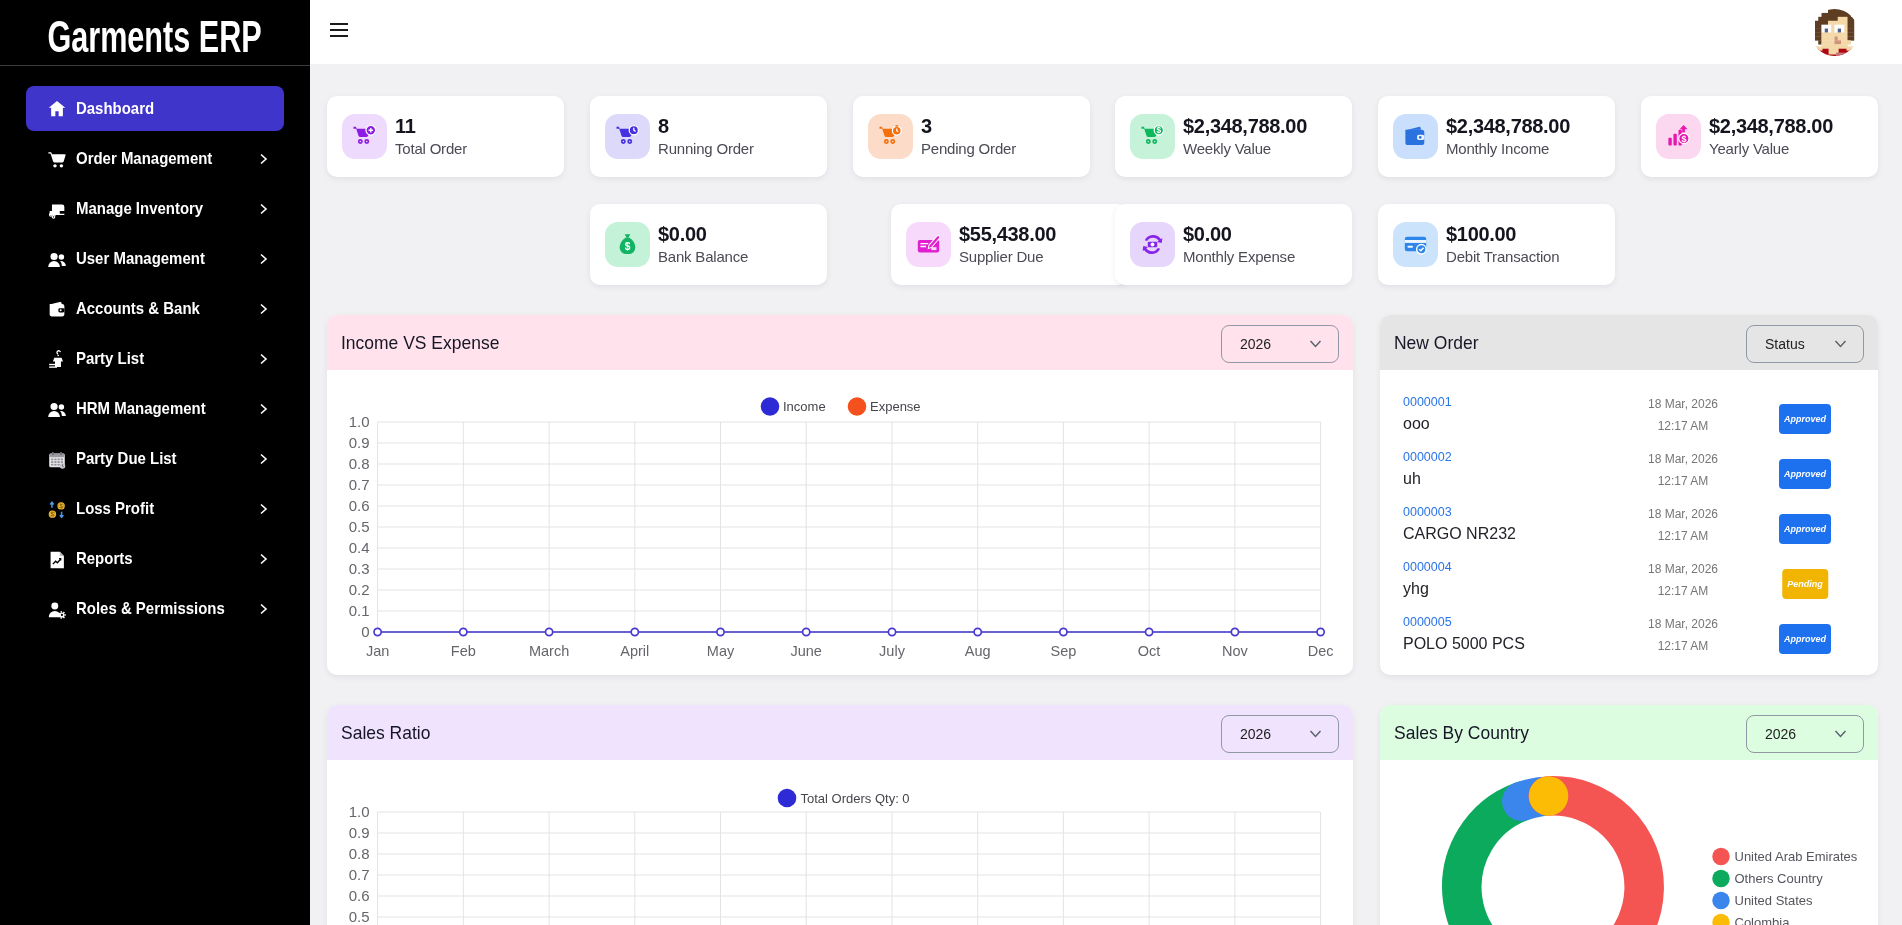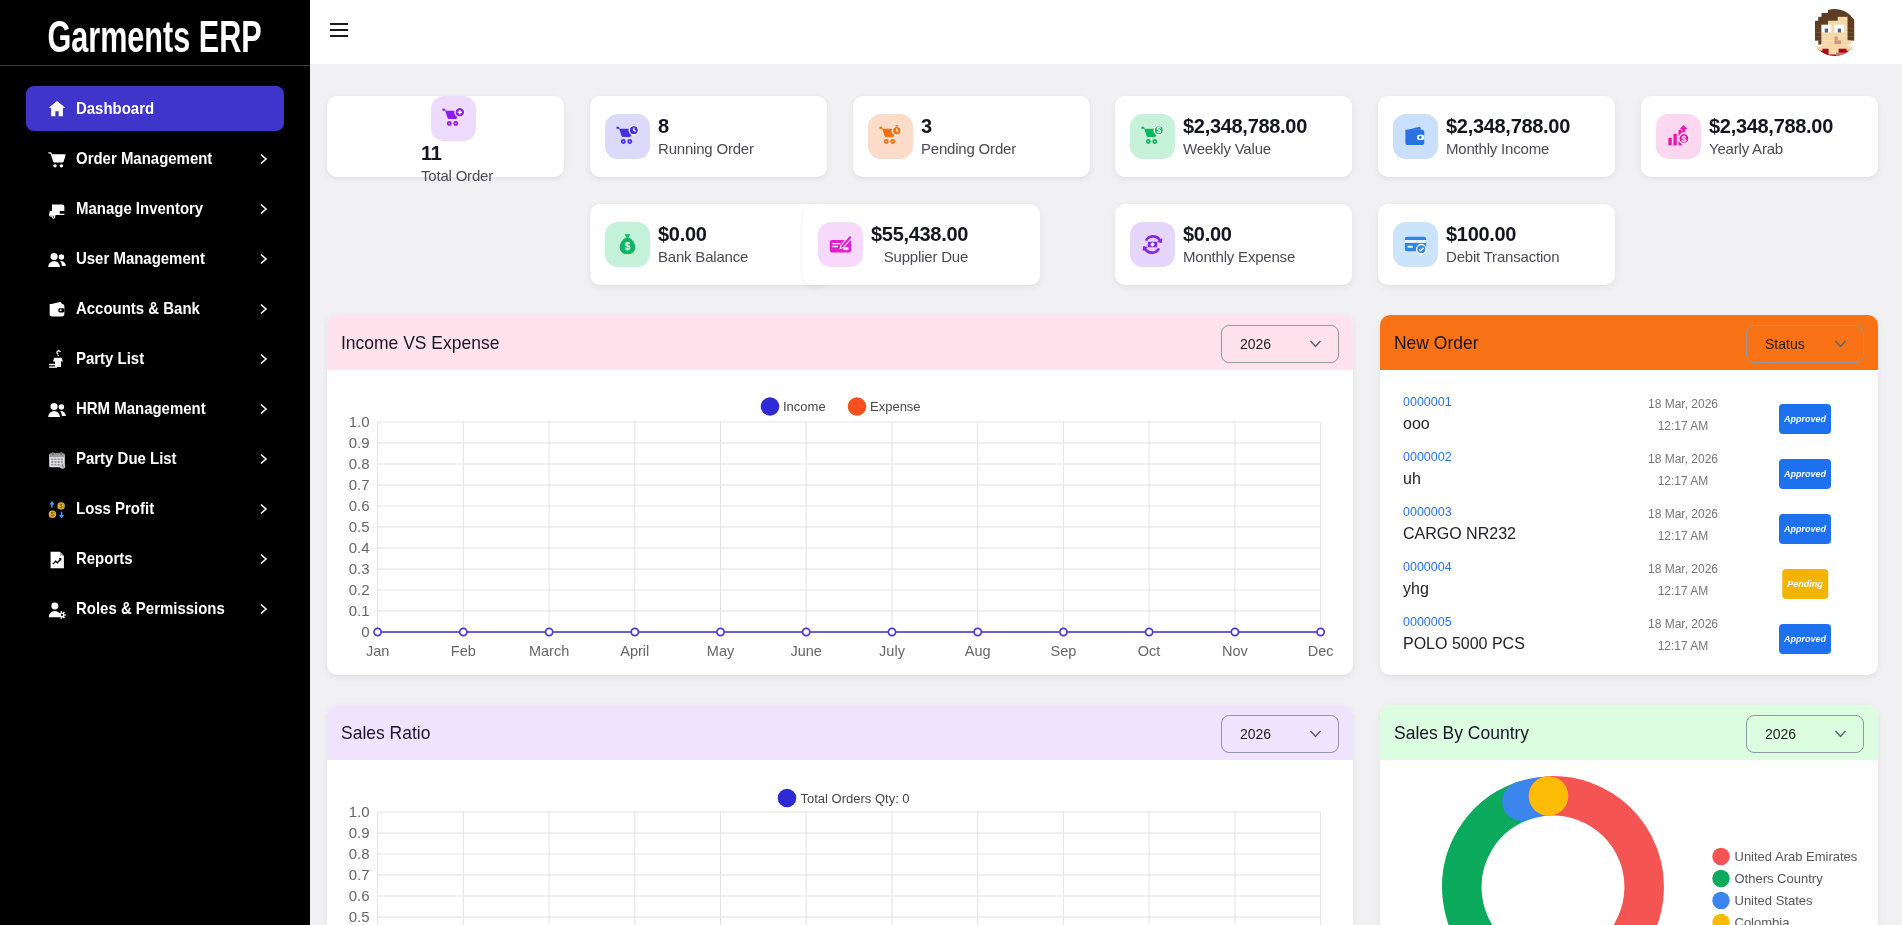--- a/index.html
+++ b/index.html
@@ -263,21 +263,21 @@
 <rect x="36.50" y="27.42" width="6.70" height="4.22" fill="#5e3d22"></rect>
 <rect x="7.25" y="31.33" width="3.45" height="4.22" fill="#5e3d22"></rect>
 <rect x="10.50" y="31.33" width="13.20" height="4.22" fill="#f4d8a8"></rect>
 <rect x="23.50" y="31.33" width="6.70" height="4.22" fill="#cf9579"></rect>
 <rect x="30.00" y="31.33" width="9.95" height="4.22" fill="#f4d8a8"></rect>
 <rect x="10.50" y="35.25" width="26.20" height="4.22" fill="#f4d8a8"></rect>
 </g>
         </svg></div>
   </div>
 
-  <div class="card" style="left:327px; top:96px;flex-direction:column;">
+  <div class="card" style="left:327px; top:96px;">
       <div class="tile" style="background:#eedafd;">
         <svg width="27" height="27" viewBox="0 0 24 24">
           <path d="M2.2 3.4 h2.2 l0.6 1.8 H16.2 a0.8 0.8 0 0 1 0.76 1.06 l-1.7 5.1 a1.5 1.5 0 0 1-1.42 1.03 H8.1 a1.5 1.5 0 0 1-1.43-1.05 L4.7 5.4 4 5.2 H2.2 Z" fill="#8d1be3"></path>
           <circle cx="8.3" cy="16.4" r="1.45" fill="none" stroke="#8d1be3" stroke-width="1.5"></circle>
           <circle cx="14" cy="16.4" r="1.45" fill="none" stroke="#8d1be3" stroke-width="1.5"></circle>
           <circle cx="17.6" cy="6.4" r="4.3" fill="#8d1be3" stroke="#fff" stroke-width="1.1"></circle>
           <path d="M17.6 4.4 v4 M15.6 6.4 h4" stroke="#fff" stroke-width="1.2"></path>
         </svg>
       </div>
       <div class="txt">
@@ -351,37 +351,37 @@
           <rect x="3" y="13" width="3" height="7" rx="0.8" fill="#e817b0"></rect>
           <rect x="7.5" y="9.5" width="3" height="10.5" rx="0.8" fill="#e817b0"></rect>
           <rect x="12" y="6" width="3" height="14" rx="0.8" fill="#e817b0"></rect>
           <path d="M13 5.5 L16.5 1.8 L20 5.5 h-2.3 v3 h-2.4 v-3 Z" fill="#e817b0"></path>
           <circle cx="16.8" cy="13.8" r="4.6" fill="#e817b0" stroke="#fff" stroke-width="1.1"></circle>
           <text x="16.8" y="16.8" font-size="8" font-weight="bold" fill="#fff" text-anchor="middle">$</text>
         </svg>
       </div>
       <div class="txt">
         <div class="val">$2,348,788.00</div>
-        <div class="cap">Yearly Arab</div>
+        <div class="cap">Yearly Value</div>
       </div>
     </div>
   <div class="card" style="left:590px; top:204px;">
       <div class="tile" style="background:#c4f2d9;">
         <svg width="27" height="27" viewBox="0 0 24 24">
           <path d="M9.5 2.8 h5 l-1.6 3 h-1.8 Z" fill="#12b463"></path>
           <path d="M10.6 5.8 h2.8 c3.6 2.2 5.6 5.6 5.6 8.8 a6 6 0 0 1-6 5.9 h-2 a6 6 0 0 1-6-5.9 c0-3.2 2-6.6 5.6-8.8 Z" fill="#12b463"></path>
           <text x="12" y="17.3" font-size="9" font-weight="bold" fill="#fff" text-anchor="middle">$</text>
         </svg>
       </div>
       <div class="txt">
         <div class="val">$0.00</div>
         <div class="cap">Bank Balance</div>
       </div>
     </div>
-  <div class="card" style="left:803px; top:204px;text-align:right;">
+  <div class="card" style="left:891px; top:204px;">
       <div class="tile" style="background:#f6d9fb;">
         <svg width="27" height="27" viewBox="0 0 24 24">
           <rect x="2.5" y="8" width="19" height="11" rx="1.6" fill="#e21fd0"></rect>
           <path d="M4.8 11.2 h7 M4.8 13.8 h5" stroke="#fff" stroke-width="1.2"></path>
           <rect x="14.5" y="14.4" width="4.6" height="2.6" fill="#fff" opacity="0.85"></rect>
           <path d="M12.5 12.5 L19.5 4.5 a1.5 1.5 0 0 1 2.2 2 L14.8 14.6 l-3 0.9 Z" fill="#e21fd0" stroke="#fff" stroke-width="0.9"></path>
         </svg>
       </div>
       <div class="txt">
         <div class="val">$55,438.00</div>
@@ -491,21 +491,21 @@
 <text x="650.7" y="285.5" font-size="14.5" fill="#65656b" text-anchor="middle">Aug</text>
 <text x="736.4" y="285.5" font-size="14.5" fill="#65656b" text-anchor="middle">Sep</text>
 <text x="822.1" y="285.5" font-size="14.5" fill="#65656b" text-anchor="middle">Oct</text>
 <text x="907.9" y="285.5" font-size="14.5" fill="#65656b" text-anchor="middle">Nov</text>
 <text x="993.6" y="285.5" font-size="14.5" fill="#65656b" text-anchor="middle">Dec</text>
 </svg>
       </div>
   </div>
 
   <div class="panel" style="left:1380px; top:315px; width:498px; height:360px;">
-    <div class="phead" style="background:#f97316;">
+    <div class="phead" style="background:#e5e5e5;">
       <div class="ptitle">New Order</div>
       <div class="sel">
           <span>Status</span>
           <svg width="17" height="17" viewBox="0 0 17 17">
             <path d="M3.5 6 L8.5 11.5 L13.5 6" fill="none" stroke="#5a646d" stroke-width="1.5"></path>
           </svg>
         </div>
     </div>
     <div style="position:relative; padding-top:22px;">
       <div class="norow">

